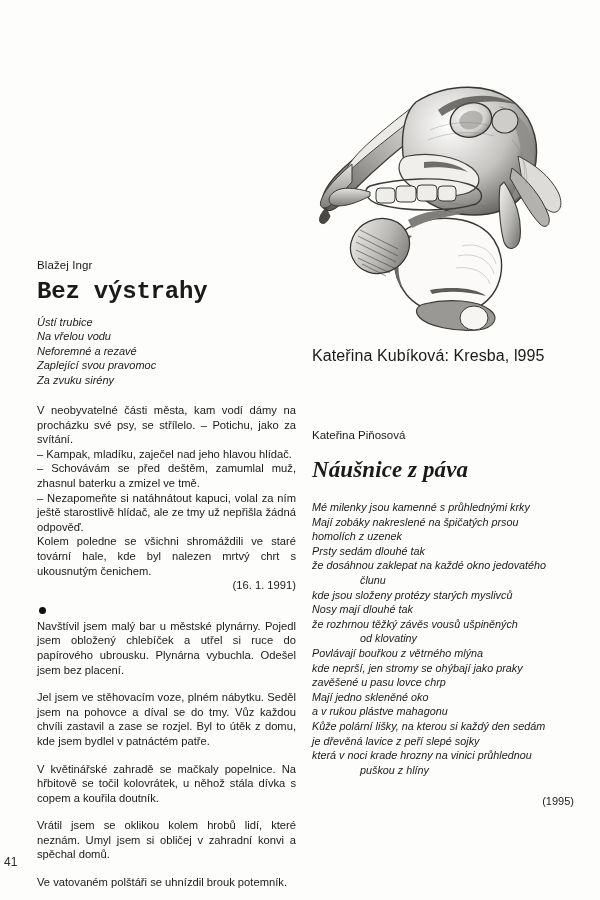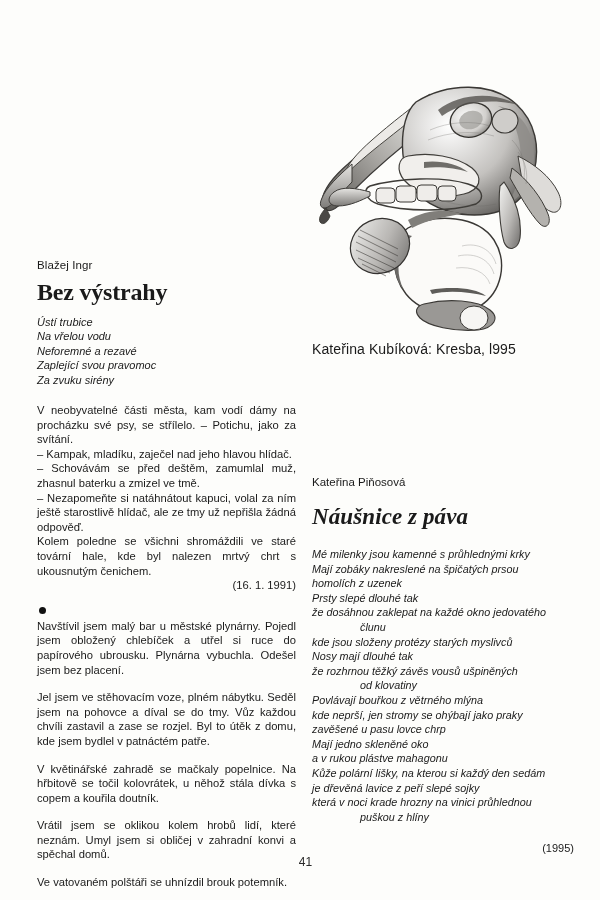--- a/index.html
+++ b/index.html
@@ -38,21 +38,21 @@
   }
 
   
   .author-name {
     font-size: 11.5px;
     line-height: 15px;
     letter-spacing: .1px;
     margin: 0 0 5px 0;
   }
   .poem-title {
-    font-family: Liberation Serif, serif;
+    font-family: Liberation Mono, monospace;
     font-weight: bold;
     font-size: 24px;
     line-height: 28px;
     letter-spacing: -.2px;
     margin: 0 0 9px 0;
   }
   .epigraph {
     font-size: 11px;
     font-style: italic;
     line-height: 14.4px;
@@ -92,29 +92,29 @@
     position: relative;
     width: 262px;
     height: 272px;
   }
   .figure svg {
     position: absolute;
     left: 0;
     top: 0;
   }
   .caption {
-    font-size: 14px;
+    font-size: 16px;
     line-height: 14px;
-    margin-top: 10px;
+    margin-top: 17px;
     letter-spacing: .1px;
   }
 
   
   .poem2-wrap {
-    margin-top: 119px;
+    margin-top: 65px;
   }
   .poem2-author {
     font-size: 11.5px;
     line-height: 15px;
     margin: 0 0 13px 0;
   }
   .poem2-title {
     font-family: "Liberation Serif", serif;
     font-style: italic;
     font-size: 23px;
@@ -136,24 +136,24 @@
   .verse-year {
     text-align: right;
     font-size: 11px;
     font-style: normal;
     margin-top: 17px;
   }
 
   
   .page-number {
     position: absolute;
-    left: 11px;
+    left: 4px;
     right: 0;
     top: 855px;
-    text-align: center;
+    text-align: left;
     font-size: 12px;
     color: #2a2a2a;
   }
 </style>
 </head>
 <body>
 
 <div class="page">
 
   <div class="col-left">
@@ -308,21 +308,21 @@
 
     <div class="poem2-wrap">
       <div class="poem2-author">Kateřina Piňosová</div>
 
       <h1 class="poem2-title">Náušnice z páva</h1>
 
       <div class="verse">
         <div>Mé milenky jsou kamenné s průhlednými krky</div>
         <div>Mají zobáky nakreslené na špičatých prsou</div>
         <div>homolích z uzenek</div>
-        <div>Prsty slepé dlouhé tak</div>
+        <div>Prsty sedám dlouhé tak</div>
         <div>že dosáhnou zaklepat na každé okno jedovatého</div>
         <div class="indent">člunu</div>
         <div>kde jsou složeny protézy starých myslivců</div>
         <div>Nosy mají dlouhé tak</div>
         <div>že rozhrnou těžký závěs vousů ušpiněných</div>
         <div class="indent">od klovatiny</div>
         <div>Povlávají bouřkou z větrného mlýna</div>
         <div>kde neprší, jen stromy se ohýbají jako praky</div>
         <div>zavěšené u pasu lovce chrp</div>
         <div>Mají jedno skleněné oko</div>

